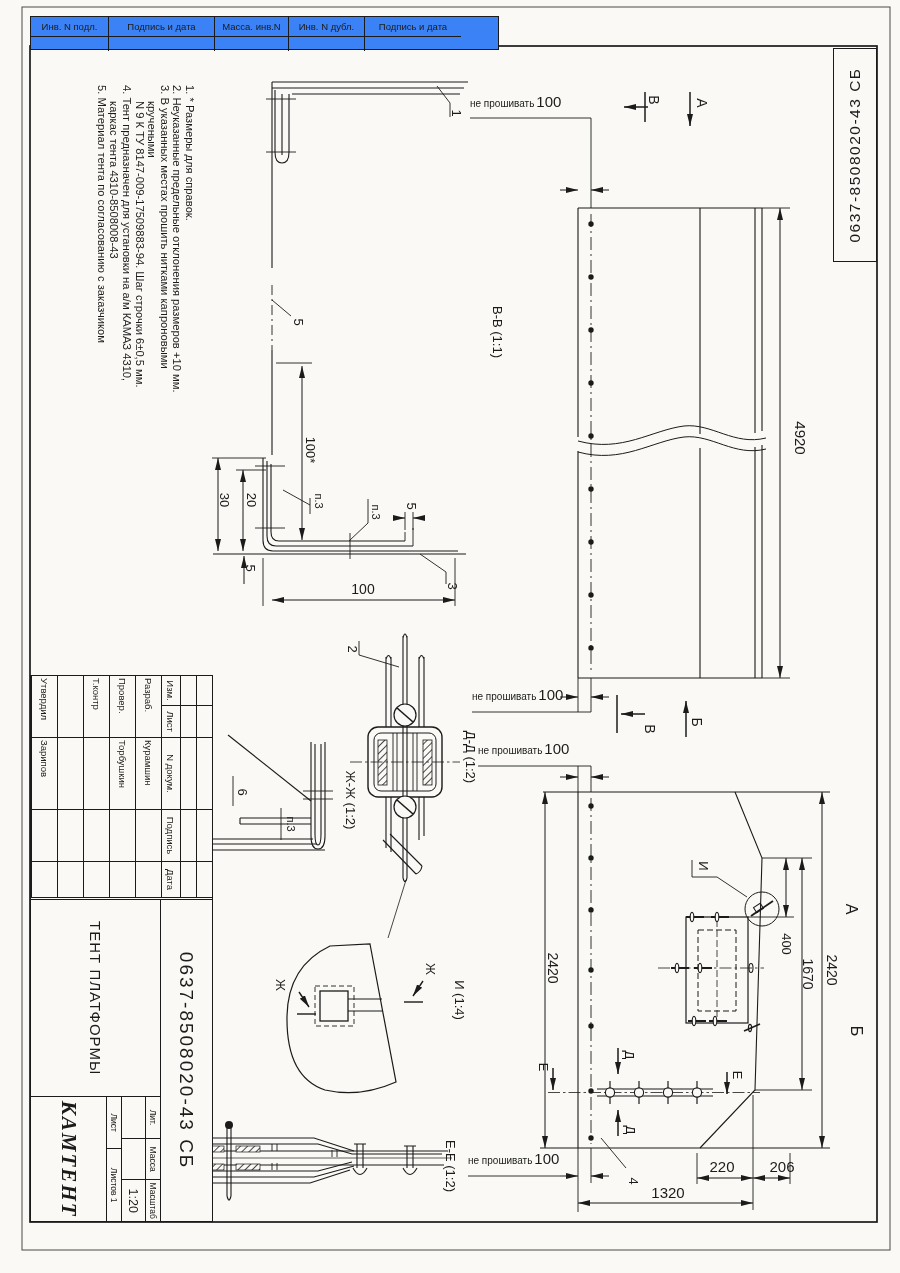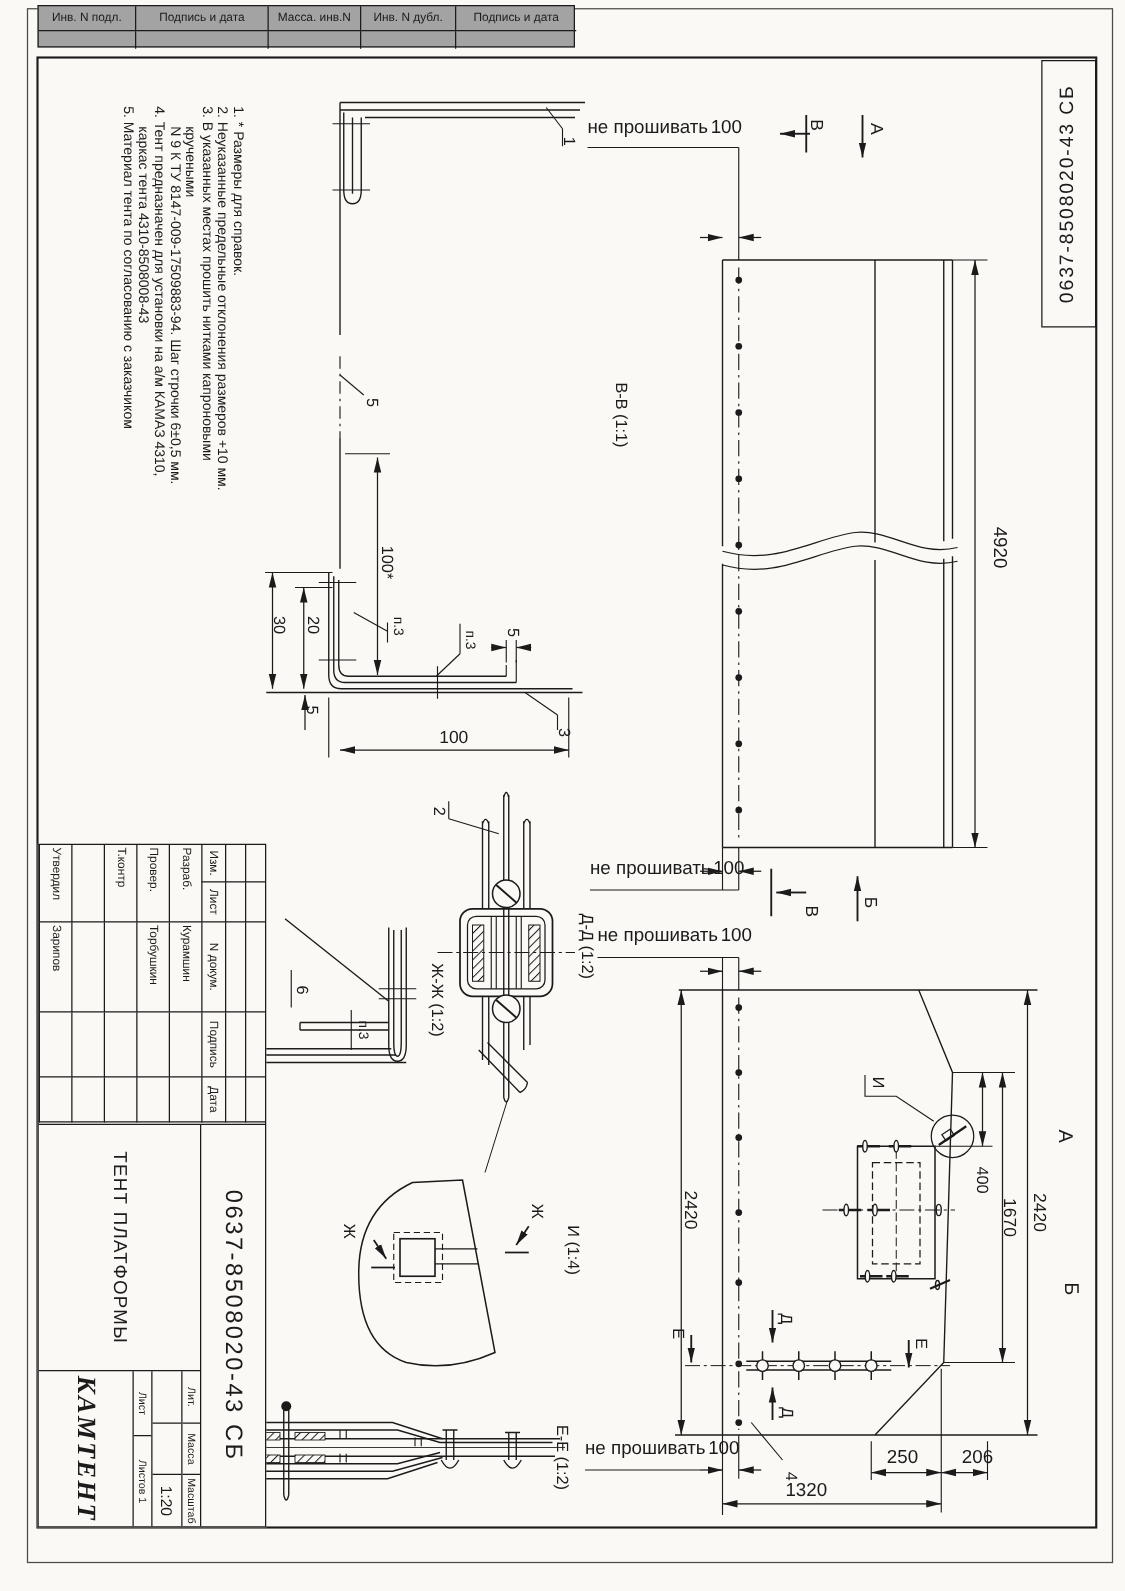--- a/index.html
+++ b/index.html
@@ -4,23 +4,23 @@
 <style>
   html,body{margin:0;padding:0;background:#9a9a9a;}
   .sheet{position:relative;width:900px;height:1273px;background:#faf9f5;overflow:hidden;
          font-family:"Liberation Sans",sans-serif;color:#1b1b1b;}
   svg{position:absolute;left:0;top:0;}
   .lbl{position:absolute;white-space:nowrap;color:#1b1b1b;line-height:1;}
   .r90{transform:translate(-50%,-50%) rotate(90deg);}
   .hc{transform:translate(-50%,-50%);} .f11{font-size:11px;} .f13{font-size:13px;}
   .f14{font-size:14px;} .f15{font-size:15px;} .f16{font-size:16px;}
   
-  .strip{position:absolute;left:30px;top:4px;width:430px;height:34px;display:grid;
+  .strip{position:absolute;left:30px;top:16px;width:469px;height:34px;display:grid;
          grid-template-columns:78px 106px 74px 76px 96px;grid-template-rows:20px 14px;
-         border:1.4px solid #1b1b1b;box-sizing:border-box;background:#a3a3a3;}
+         border:1.4px solid #1b1b1b;box-sizing:border-box;background:#3b82f6;}
   .strip>div{border-right:1px solid #1b1b1b;border-bottom:1px solid #1b1b1b;
          font-size:9.5px;display:flex;align-items:center;justify-content:center;overflow:hidden;}
   .strip>div:nth-child(5n){border-right:none;}
   .strip>div.b{border-bottom:none;}
   
   .cstamp{position:absolute;left:833px;top:48px;width:44px;height:214px;border:1.3px solid #1b1b1b;
           box-sizing:border-box;display:flex;align-items:center;justify-content:center;}
   .cstamp span{transform:rotate(-90deg);white-space:nowrap;font-size:15.5px;letter-spacing:1.5px;}
   
   .notes{position:absolute;left:0;top:0;width:553px;height:102px;
@@ -54,21 +54,21 @@
   .tb-val>div{flex:1;border-right:1px solid #1b1b1b;font-size:12.5px;display:flex;
               align-items:center;justify-content:center;}
   .tb-val>div:last-child{border-right:none;}
   .tb-list{height:15px;display:flex;border-bottom:1px solid #1b1b1b;}
   .tb-list>div{border-right:1px solid #1b1b1b;font-size:8.5px;display:flex;
                align-items:center;justify-content:center;}
   .tb-list>div:last-child{border-right:none;}
   .tb-co{flex:1;display:flex;align-items:center;justify-content:center;
          font-family:"Liberation Serif",serif;font-style:italic;font-weight:bold;
          font-size:21px;letter-spacing:2px;}
-  .ns .s{font-size:15px;} .ns .n{font-size:15px;margin-left:2px;}
+  .ns .s{font-size:10px;} .ns .n{font-size:15px;margin-left:2px;}
   .ns{position:absolute;display:flex;align-items:baseline;}
 </style>
 </head>
 <body>
 
 <div class="sheet">
 
   <svg width="900" height="1273" viewBox="0 0 900 1273">
     <defs>
       <marker id="arr" markerUnits="userSpaceOnUse" markerWidth="14" markerHeight="10" refX="12" refY="4" orient="auto-start-reverse">
@@ -393,23 +393,23 @@
   <div class="lbl r90 f13" style="left:470px;top:757px">Д-Д (1:2)</div>
   <div class="lbl r90 f13" style="left:350px;top:800px">Ж-Ж (1:2)</div>
   <div class="lbl r90 f13" style="left:459px;top:1000px">И (1:4)</div>
   <div class="lbl r90 f13" style="left:450px;top:1166px">Е-Е (1:2)</div>
 
   <div class="lbl r90 f15" style="left:800px;top:438px">4920</div>
   <div class="lbl r90 f14" style="left:553px;top:968px">2420</div>
   <div class="lbl r90 f14" style="left:832px;top:970px">2420</div>
   <div class="lbl r90 f14" style="left:808px;top:974px">1670</div>
   <div class="lbl r90 f13" style="left:786px;top:944px">400</div>
-  <div class="lbl hc f15" style="left:722px;top:1166px">250</div>
+  <div class="lbl hc f15" style="left:722px;top:1166px">220</div>
   <div class="lbl hc f15" style="left:782px;top:1166px">206</div>
-  <div class="lbl hc f15" style="left:645px;top:1192px">1320</div>
+  <div class="lbl hc f15" style="left:668px;top:1192px">1320</div>
   <div class="lbl r90 f13" style="left:310px;top:450px">100*</div>
   <div class="lbl r90 f13" style="left:224px;top:500px">30</div>
   <div class="lbl r90 f13" style="left:251px;top:500px">20</div>
   <div class="lbl r90 f13" style="left:250px;top:568px">5</div>
   <div class="lbl r90 f13" style="left:411px;top:506px">5</div>
   <div class="lbl hc f14" style="left:363px;top:589px">100</div>
   <div class="lbl r90 f11" style="left:318px;top:501px">п.3</div>
   <div class="lbl r90 f11" style="left:375px;top:512px">п.3</div>
   <div class="lbl r90 f11" style="left:290px;top:824px">п.3</div>
 

